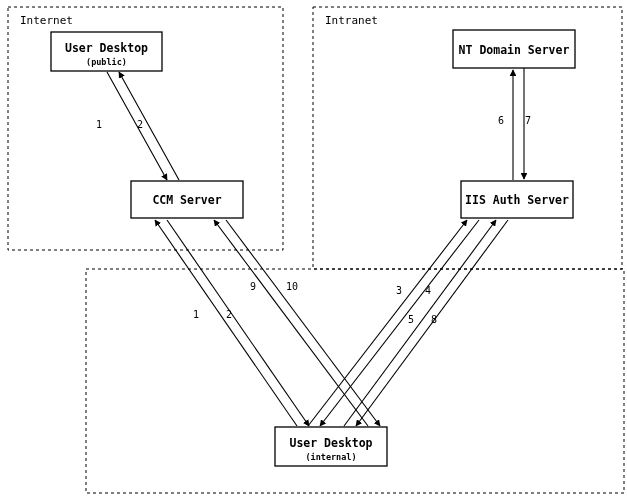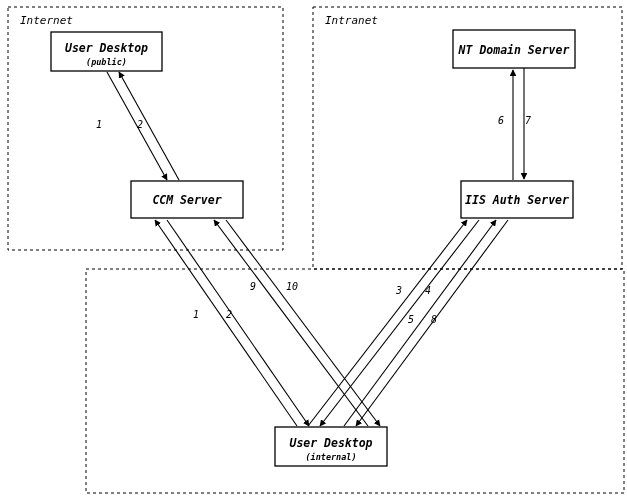--- a/index.html
+++ b/index.html
@@ -7,21 +7,20 @@
     padding: 0;
     background: #ffffff;
   }
   #diagram-root {
     position: relative;
     width: 627px;
     height: 497px;
     background: #ffffff;
     font-family: "DejaVu Sans Mono", "Liberation Mono", monospace;
     overflow: hidden;
-    font-style: italic;
   }
   svg.canvas {
     position: absolute;
     left: 0;
     top: 0;
     width: 627px;
     height: 497px;
   }
   .zone-rect {
     fill: none;

